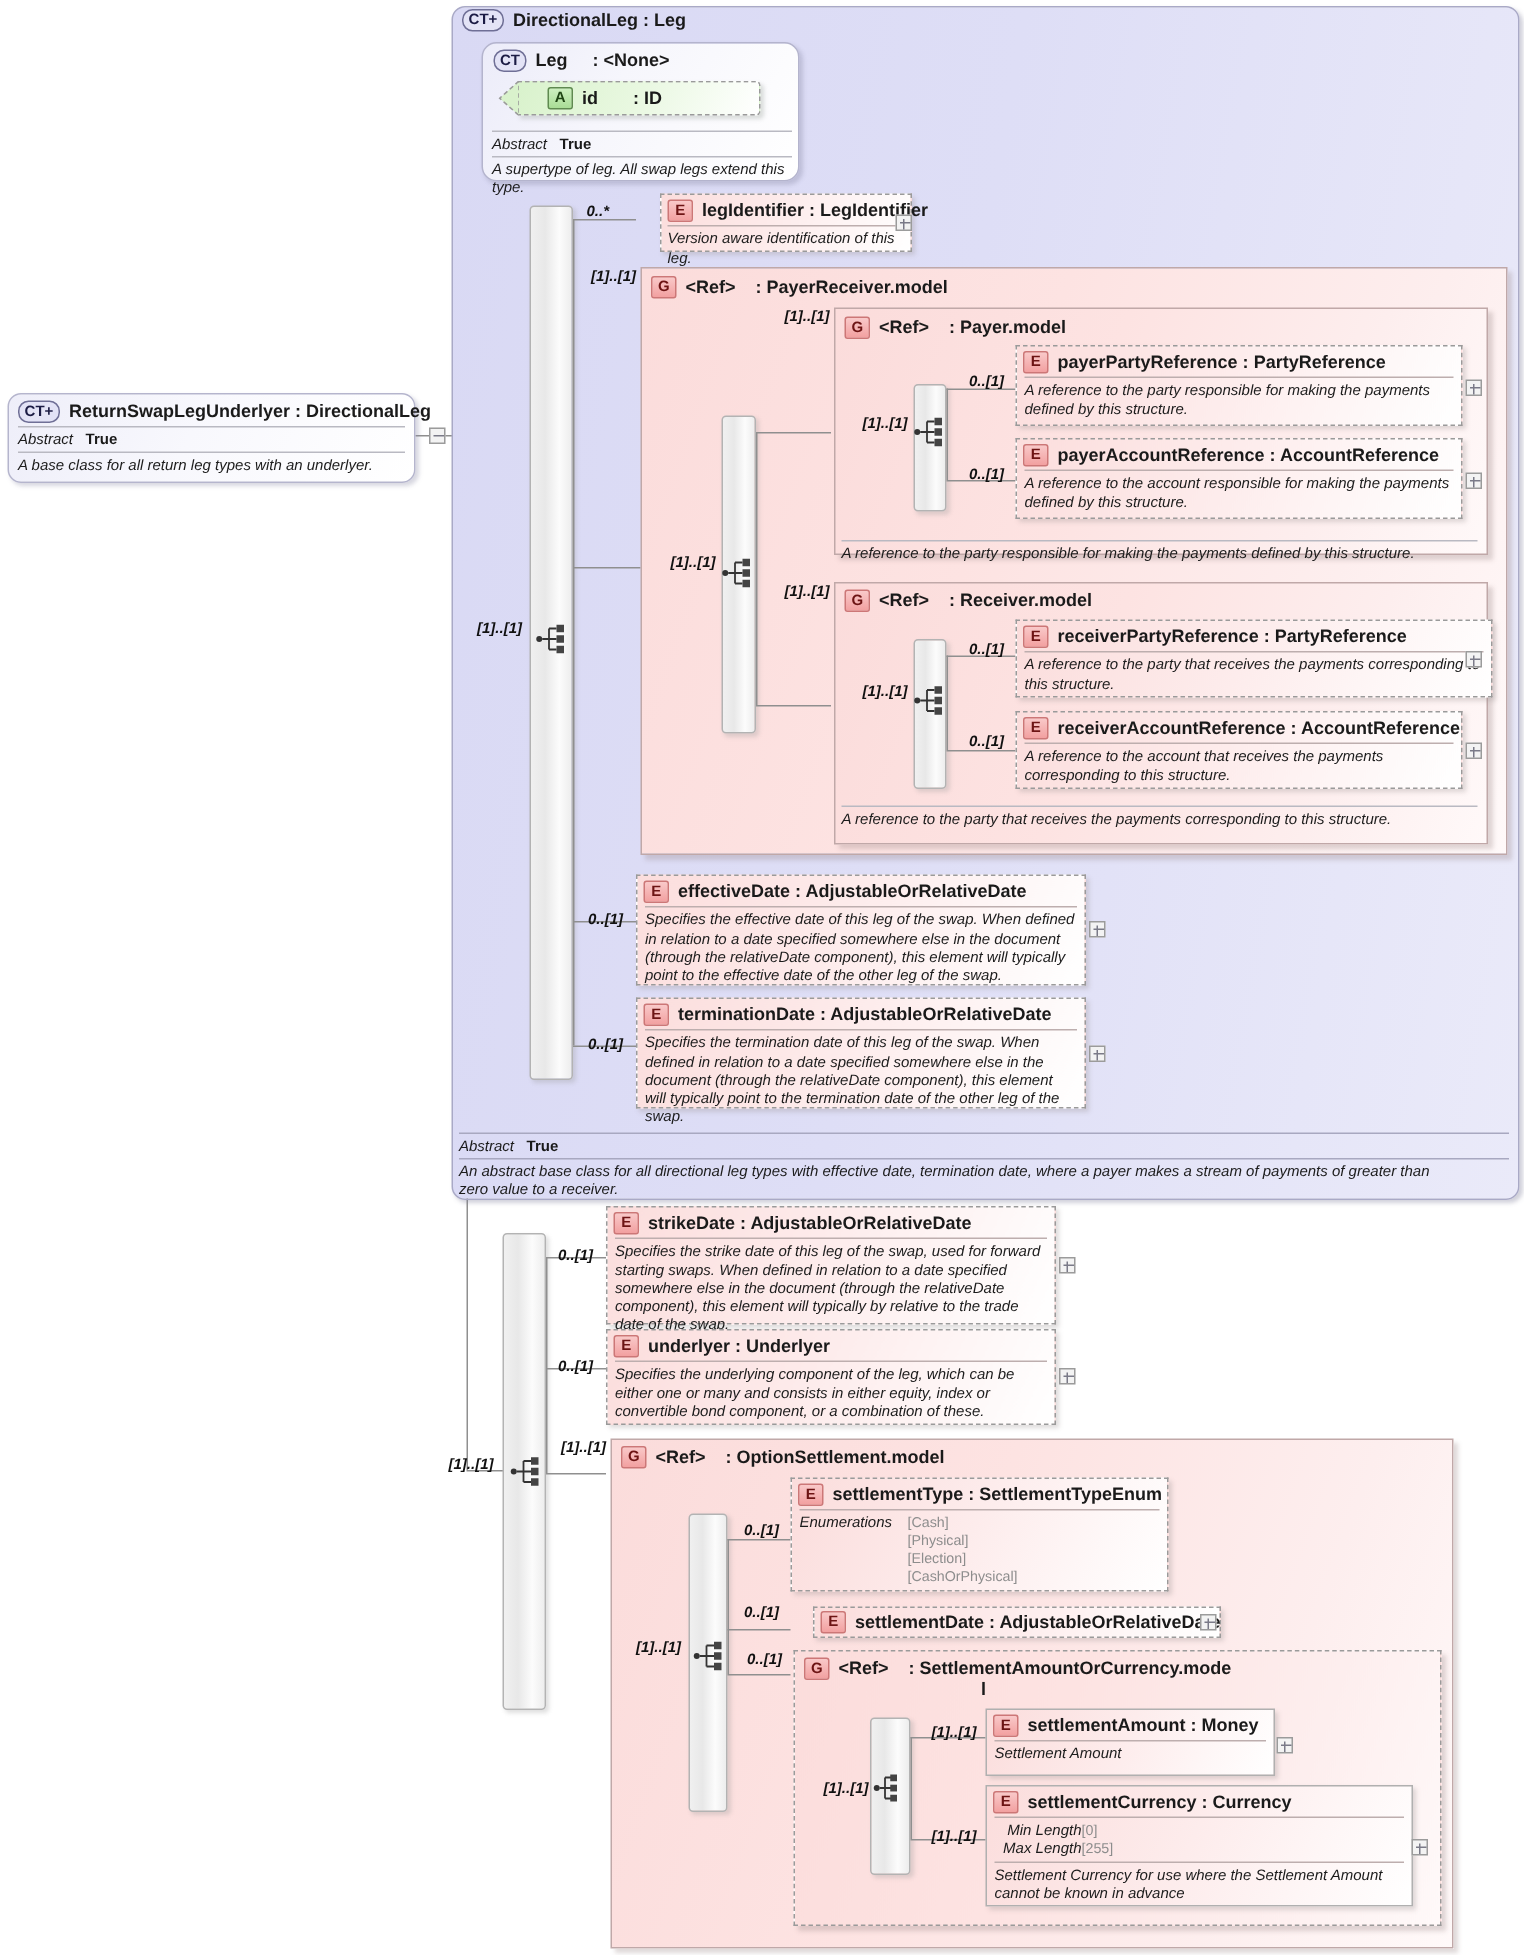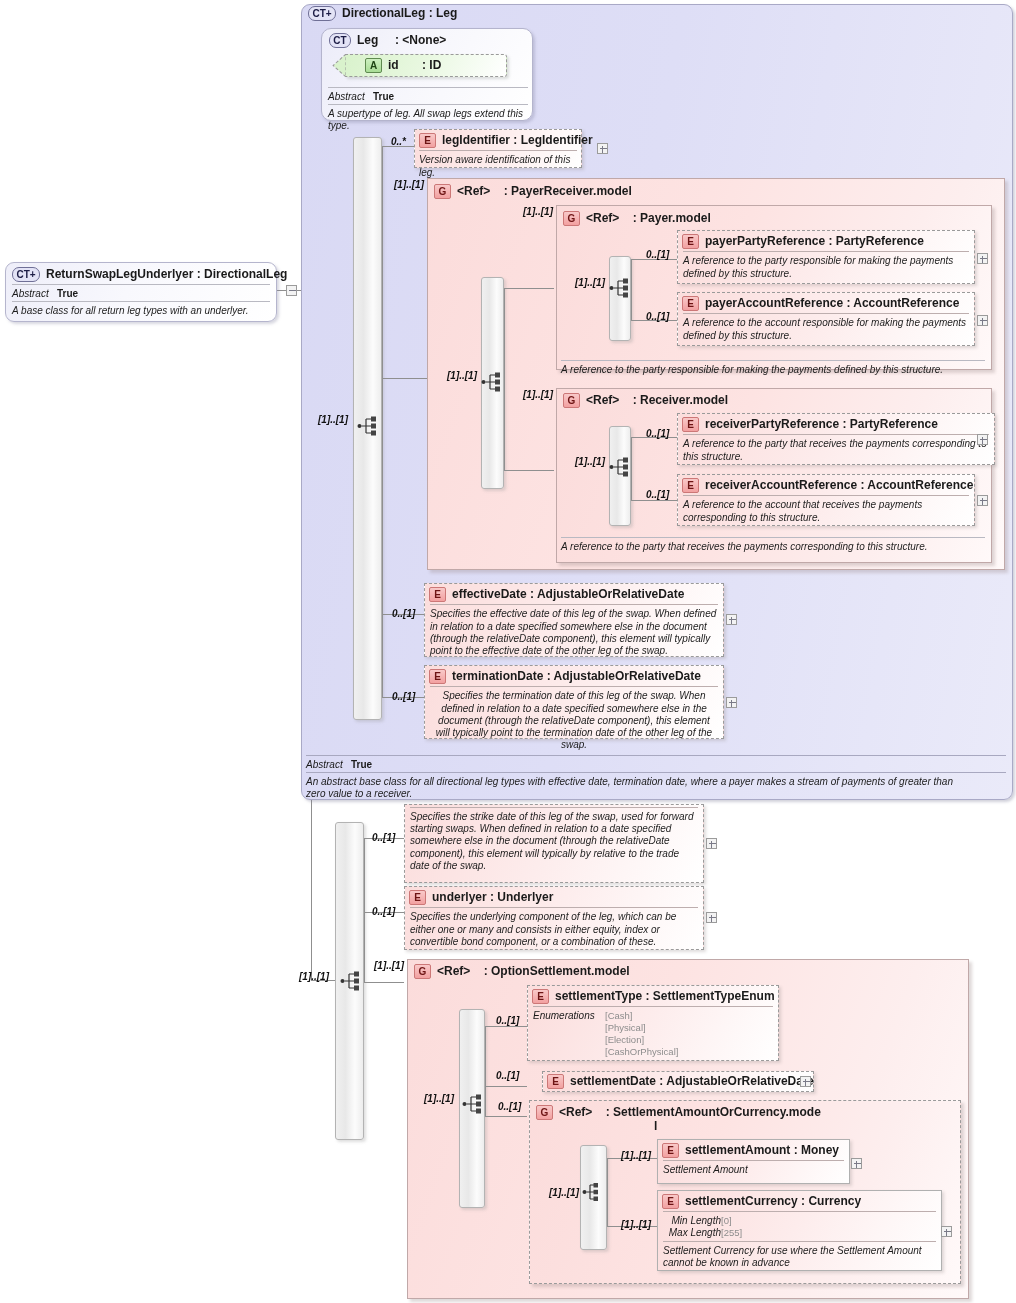--- a/index.html
+++ b/index.html
@@ -178,21 +178,21 @@
   </svg>
 </div>
 <div class="card abs" style="left:318px; top:414px;">[1]..[1]</div>
 
 <div class="ln lnh abs" style="left:382px; top:146px; width:42px;"></div>
 <div class="ln lnh abs" style="left:382px; top:378px; width:45px;"></div>
 <div class="ln lnh abs" style="left:382px; top:614px; width:42px;"></div>
 <div class="ln lnh abs" style="left:382px; top:697px; width:42px;"></div>
 <div class="ln lnv abs" style="left:382px; top:146px; height:551px;"></div>
 
-<div class="ebox abs" style="left:414px; top:129px; width:168px; height:39px;">
+<div class="ebox abs" style="left:440px; top:129px; width:168px; height:39px;">
   <div class="hdr" style="padding:3px 0 0 4px;">
     <span class="badge badge-e">E</span><span>legIdentifier</span><span> : </span><span>LegIdentifier</span>
   </div>
   <div style="padding:0 4px;">
       <div class="rule"></div>
     <div class="doc">Version aware identification of this leg.</div>
   </div>
 </div>
 <div class="card abs" style="left:391px; top:136px;">0..*</div>
 <div class="tog plus abs" style="left:597px; top:143px;"></div>
@@ -330,21 +330,21 @@
     <div class="doc">Specifies the effective date of this leg of the swap. When defined in relation to a date specified somewhere else in the document (through the relativeDate component), this element will typically point to the effective date of the other leg of the swap.</div>
   </div>
 </div>
 <div class="card abs" style="left:392px; top:608px;">0..[1]</div>
 <div class="tog plus abs" style="left:726px; top:614px;"></div>
 
 <div class="ebox abs" style="left:424px; top:665px; width:300px; height:74px;">
   <div class="hdr" style="padding:3px 0 0 4px;">
     <span class="badge badge-e">E</span><span>terminationDate</span><span> : </span><span>AdjustableOrRelativeDate</span>
   </div>
-  <div style="padding:0 5px;text-align:center;">
+  <div style="padding:0 5px;">
       <div class="rule"></div>
     <div class="doc">Specifies the termination date of this leg of the swap. When defined in relation to a date specified somewhere else in the document (through the relativeDate component), this element will typically point to the termination date of the other leg of the swap.</div>
   </div>
 </div>
 <div class="card abs" style="left:392px; top:691px;">0..[1]</div>
 <div class="tog plus abs" style="left:726px; top:697px;"></div>
 
 <div class="abs" style="left:306px; top:753px; width:700px;">
   <div class="rule" style="border-top:1px solid #a8a8c0;"></div>
   <div class="prop">
@@ -381,20 +381,23 @@
   </svg>
 </div>
 <div class="card abs" style="left:299px; top:971px;">[1]..[1]</div>
 
 <div class="ln lnh abs" style="left:364px; top:838px; width:40px;"></div>
 <div class="ln lnh abs" style="left:364px; top:912px; width:40px;"></div>
 <div class="ln lnh abs" style="left:364px; top:982px; width:40px;"></div>
 <div class="ln lnv abs" style="left:364px; top:838px; height:144px;"></div>
 
 <div class="ebox abs" style="left:404px; top:804px; width:300px; height:79px;">
+  <div class="hdr" style="padding:3px 0 0 4px;">
+    <span class="badge badge-e">E</span><span>strikeDate</span><span> : </span><span>AdjustableOrRelativeDate</span>
+  </div>
   <div style="padding:0 5px;">
       <div class="rule"></div>
     <div class="doc">Specifies the strike date of this leg of the swap, used for forward starting swaps. When defined in relation to a date specified somewhere else in the document (through the relativeDate component), this element will typically by relative to the trade date of the swap.</div>
   </div>
 </div>
 <div class="card abs" style="left:372px; top:832px;">0..[1]</div>
 <div class="tog plus abs" style="left:706px; top:838px;"></div>
 
 <div class="ebox abs" style="left:404px; top:886px; width:300px; height:64px;">
   <div class="hdr" style="padding:3px 0 0 4px;">

